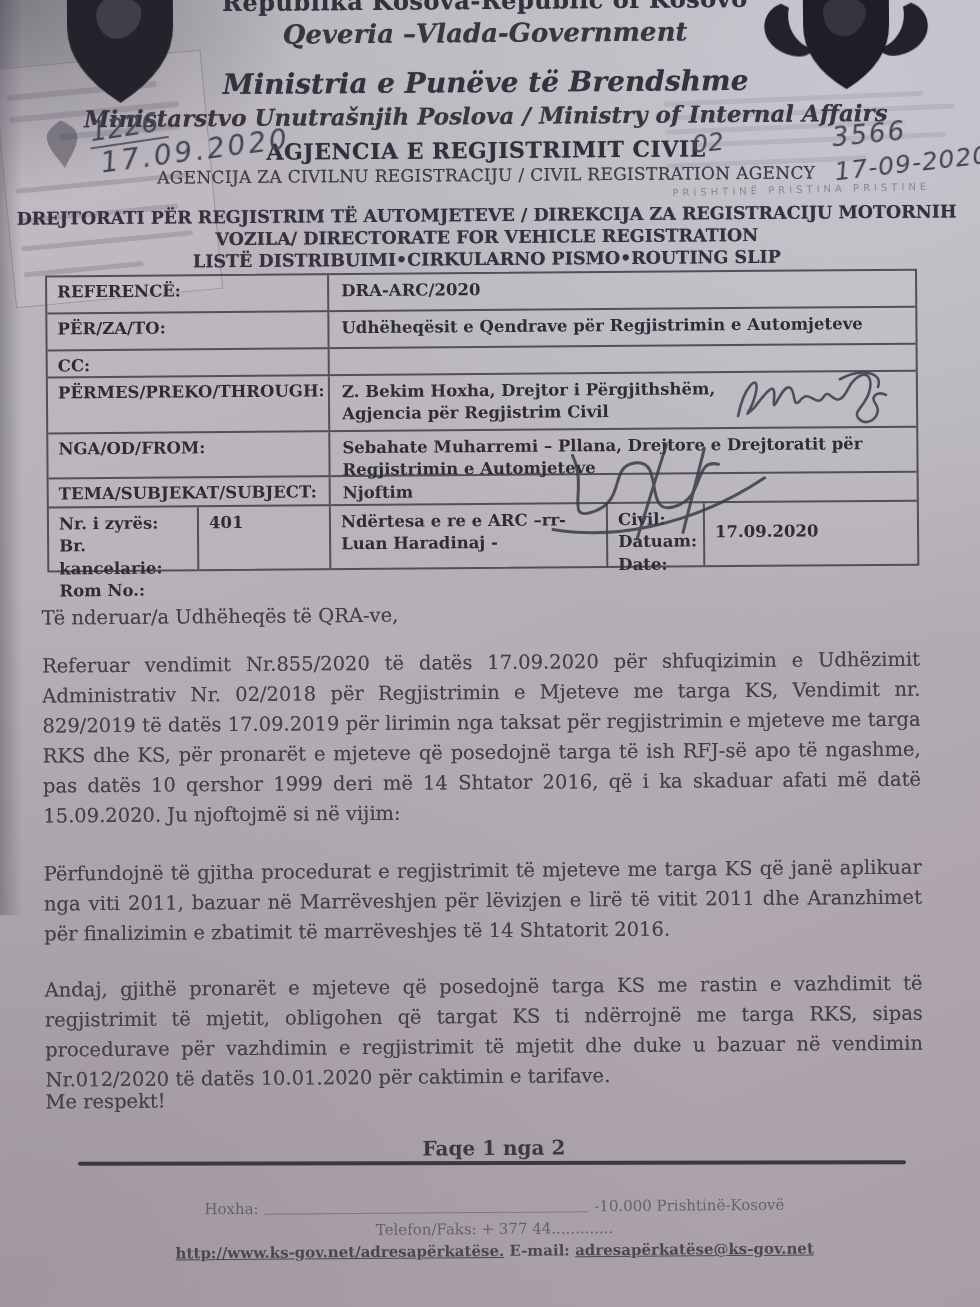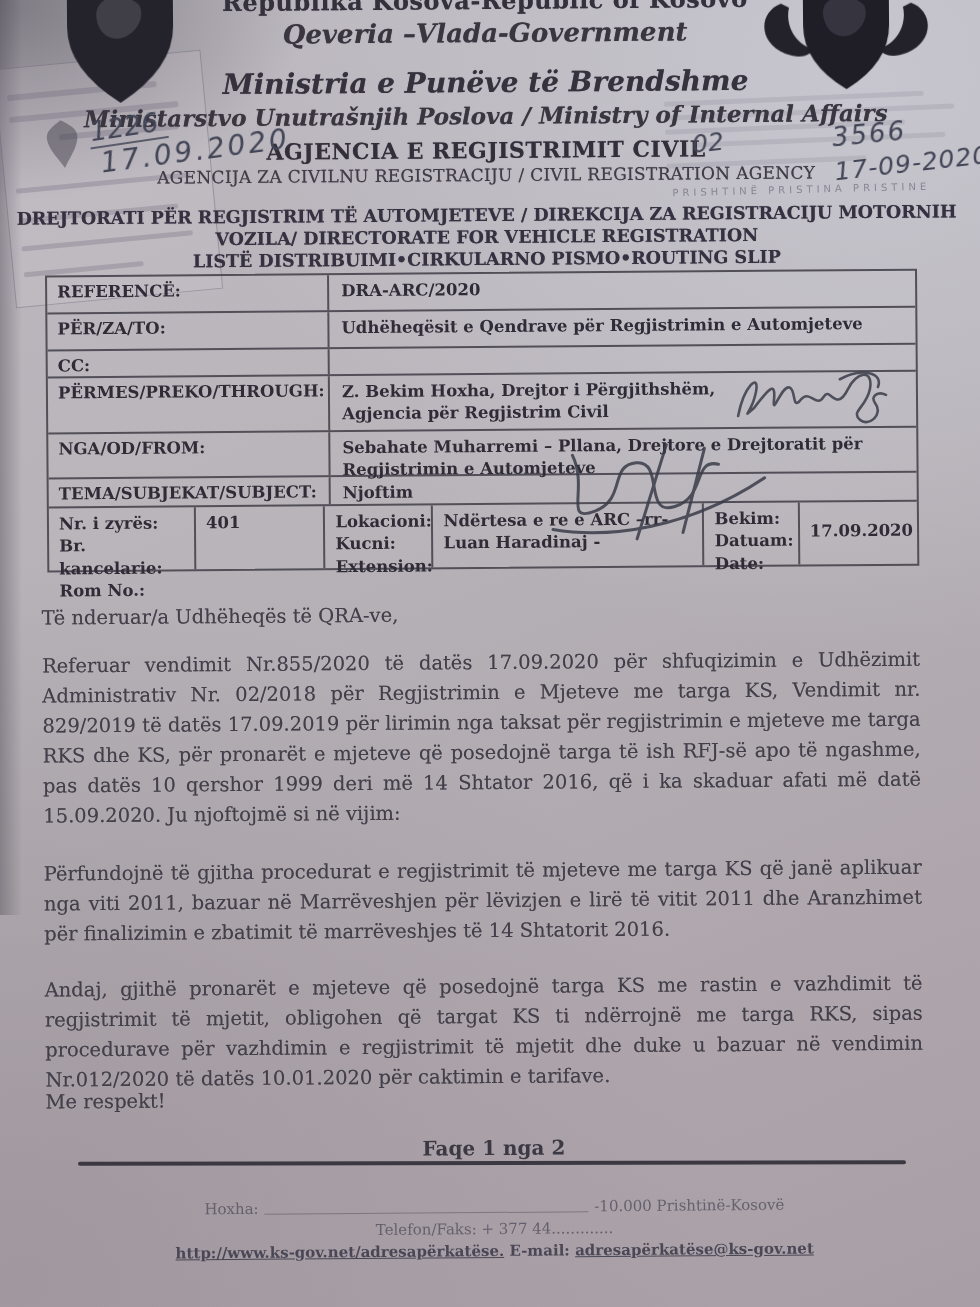--- a/index.html
+++ b/index.html
@@ -155,26 +155,23 @@
       </div>
       <div class="tr r6">
         <div class="tl">TEMA/SUBJEKAT/SUBJECT:</div>
         <div class="tv">Njoftim</div>
       </div>
       <div class="tr r7">
         <div class="c w1">Nr. i zyrës:
 Br. kancelarie:
 Rom No.:</div>
         <div class="c w2">401</div>
-        <div class="c w3">Lokacioni:
-Kucni:
-Extension:</div>
         <div class="c w4">Ndërtesa e  re  e ARC –rr-
 Luan  Haradinaj -</div>
-        <div class="c w5">Bekim:
+        <div class="c w5">Civil:
 Datuam:
 Date:</div>
         <div class="c w6" style="padding-top:18px">17.09.2020</div>
       </div>
     </div>
 
     <svg class="sig" style="left:730px;top:366px" width="170" height="70" viewBox="0 0 170 70">
       <g fill="none" stroke="#3a3d49" stroke-width="2.6" stroke-linecap="round" opacity=".85">
         <path d="M10 52 C16 22 32 8 28 28 C24 48 12 56 26 44 C40 26 48 16 46 36 C44 54 54 20 62 24 C68 27 64 46 72 37 C82 24 88 46 96 33 C102 23 108 50 120 26 C128 9 146 5 142 26 C138 45 122 48 132 57 C140 64 156 52 147 40 C142 33 150 28 158 32"></path>
         <path d="M112 16 C134 4 156 10 150 24"></path>

